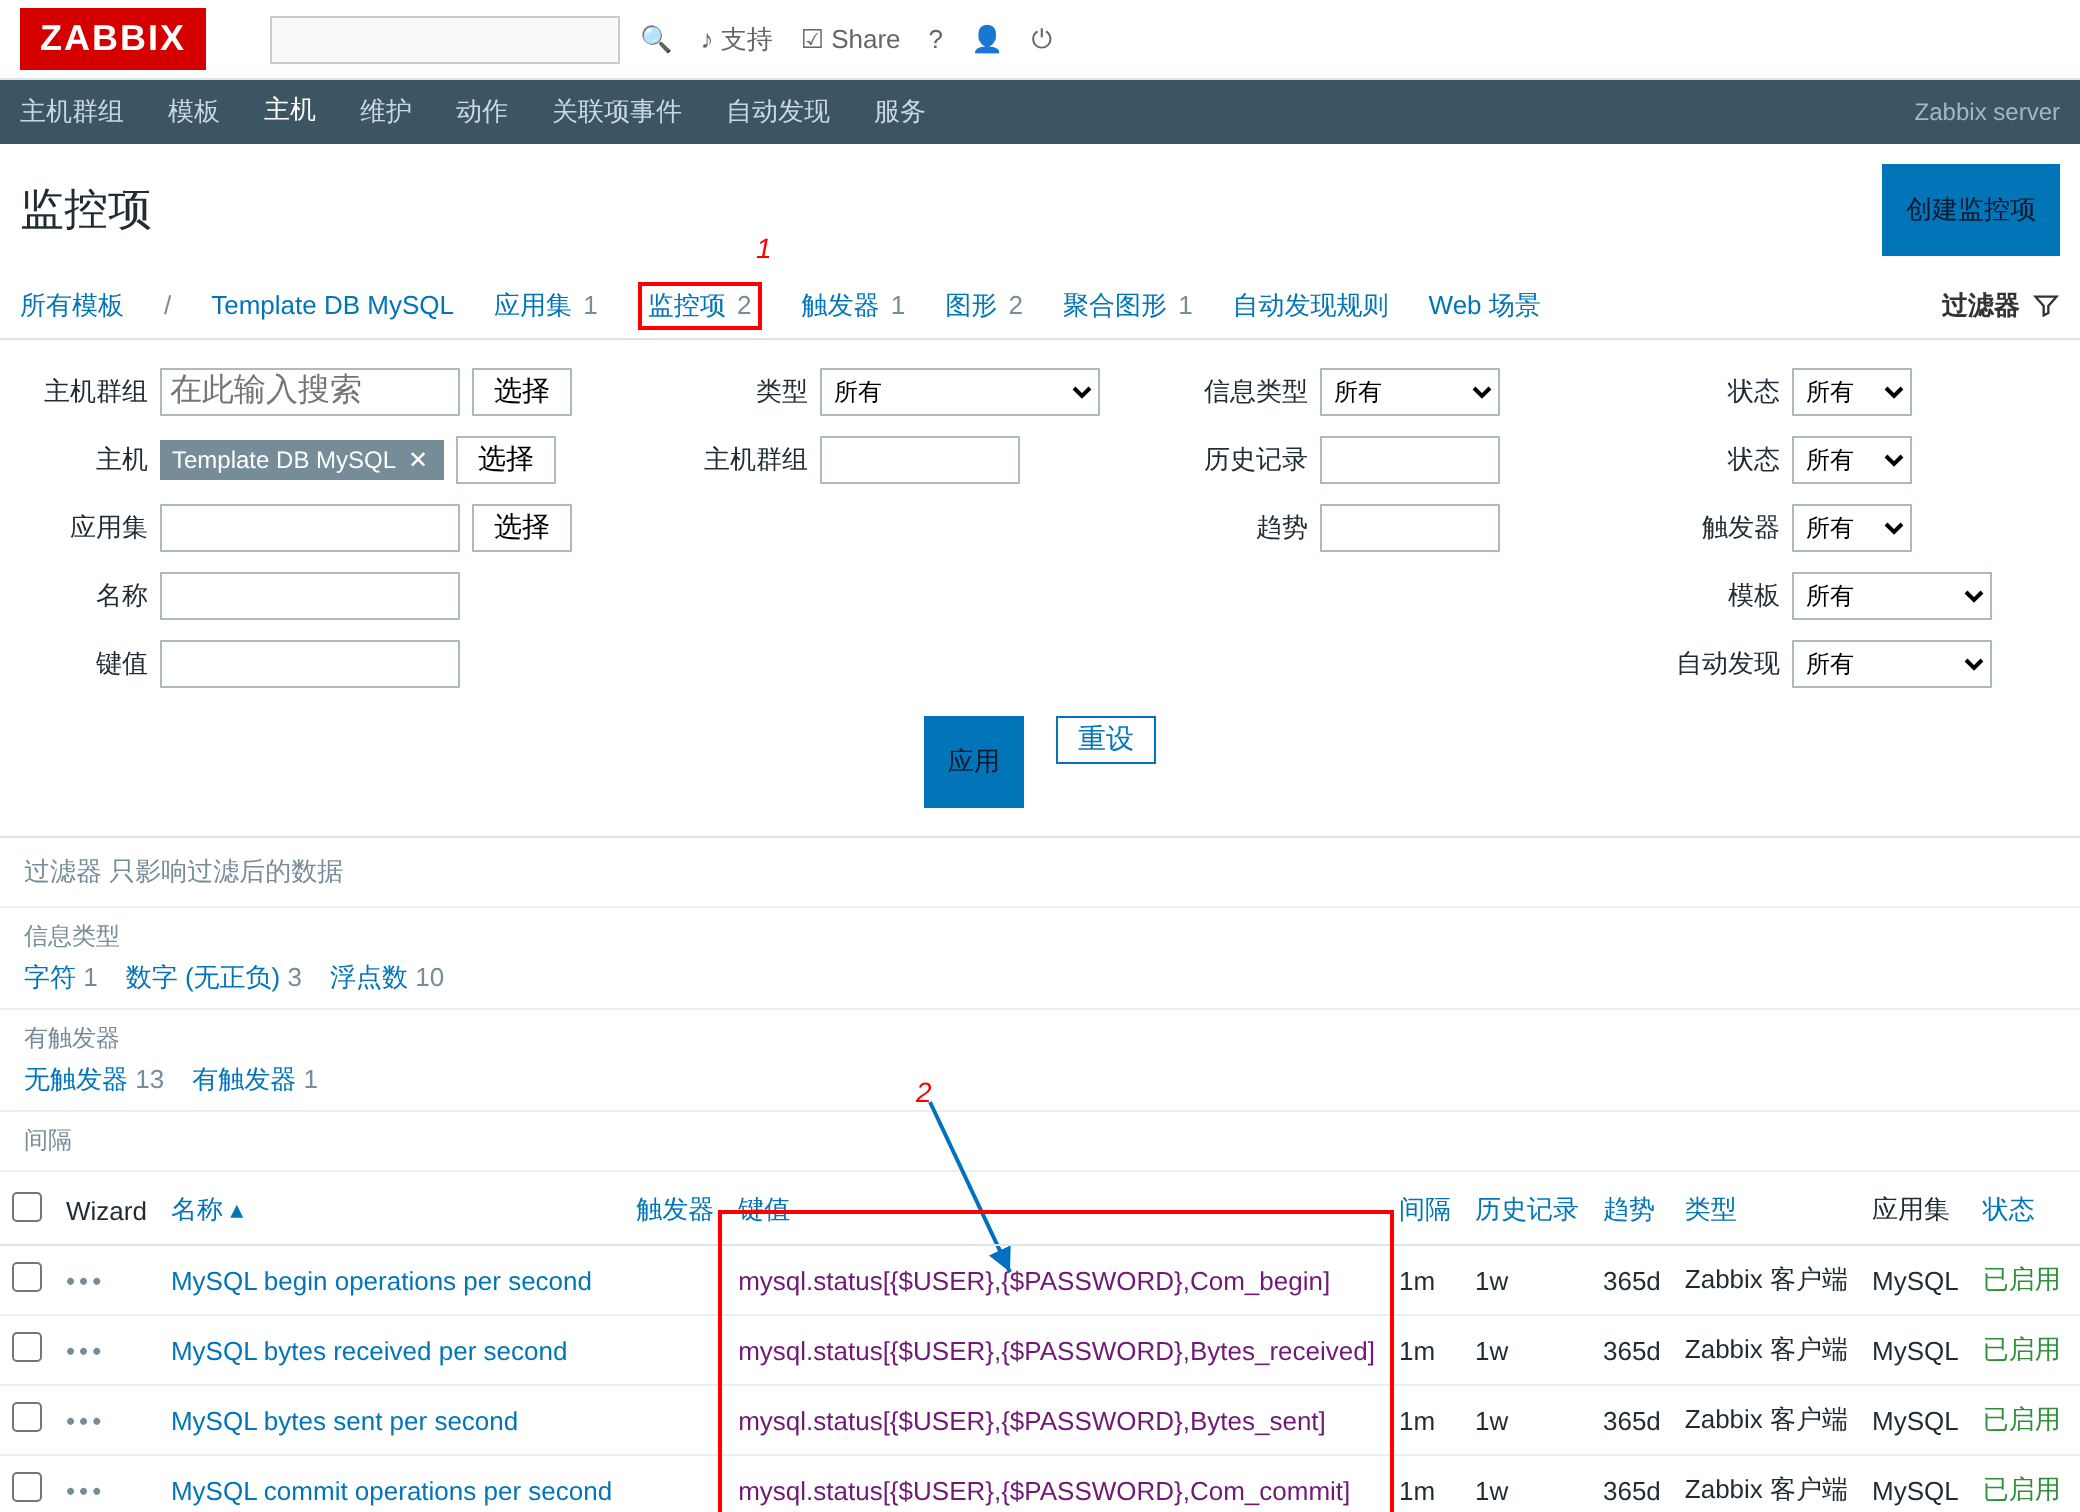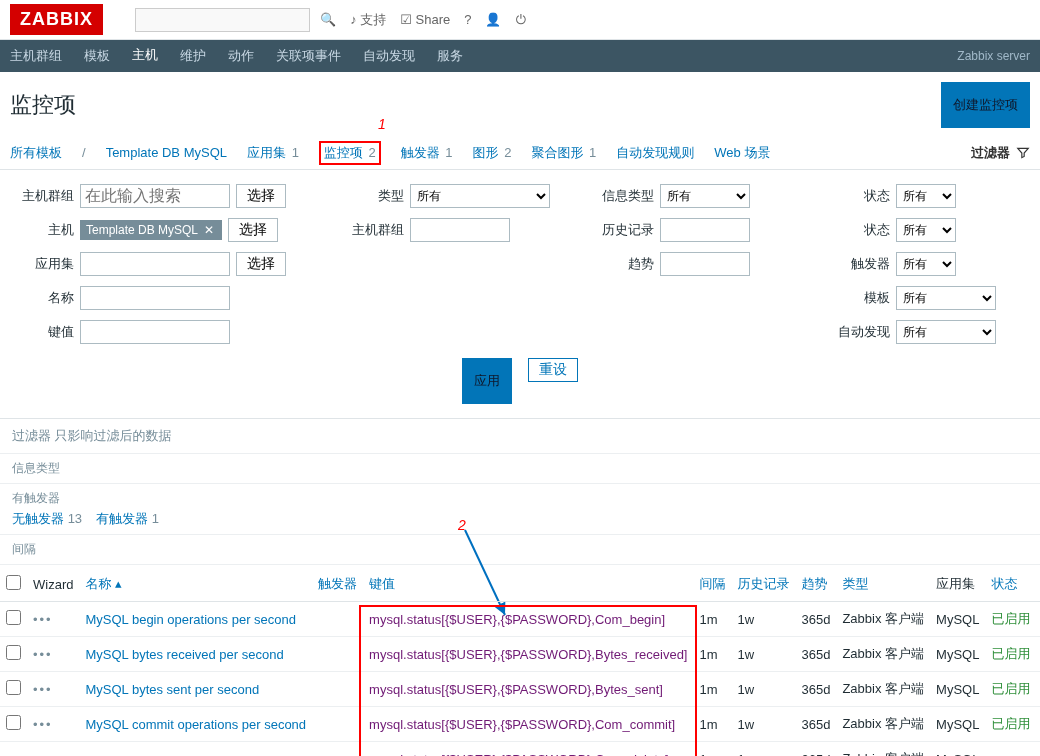--- a/index.html
+++ b/index.html
@@ -195,20 +195,25 @@
   </div>
   <div class="filter-actions">
     <button class="btn-primary">应用</button>
     <button class="btn" style="color:#0275b8;border-color:#0275b8">重设</button>
   </div>
 </div>
 
 <div class="subfilter">过滤器 只影响过滤后的数据</div>
 <div class="subgroup">
   <div class="lbl">信息类型</div>
+  <div class="items">
+    <span><a>字符</a> <span class="cnt">1</span></span>
+    <span><a>数字 (无正负)</a> <span class="cnt">3</span></span>
+    <span><a>浮点数</a> <span class="cnt">10</span></span>
+  </div>
 </div>
 <div class="subgroup">
   <div class="lbl">有触发器</div>
   <div class="items">
     <span><a>无触发器</a> <span class="cnt">13</span></span>
     <span><a>有触发器</a> <span class="cnt">1</span></span>
   </div>
 </div>
 <div class="subgroup" style="position:relative">
   <div class="lbl">间隔</div>

